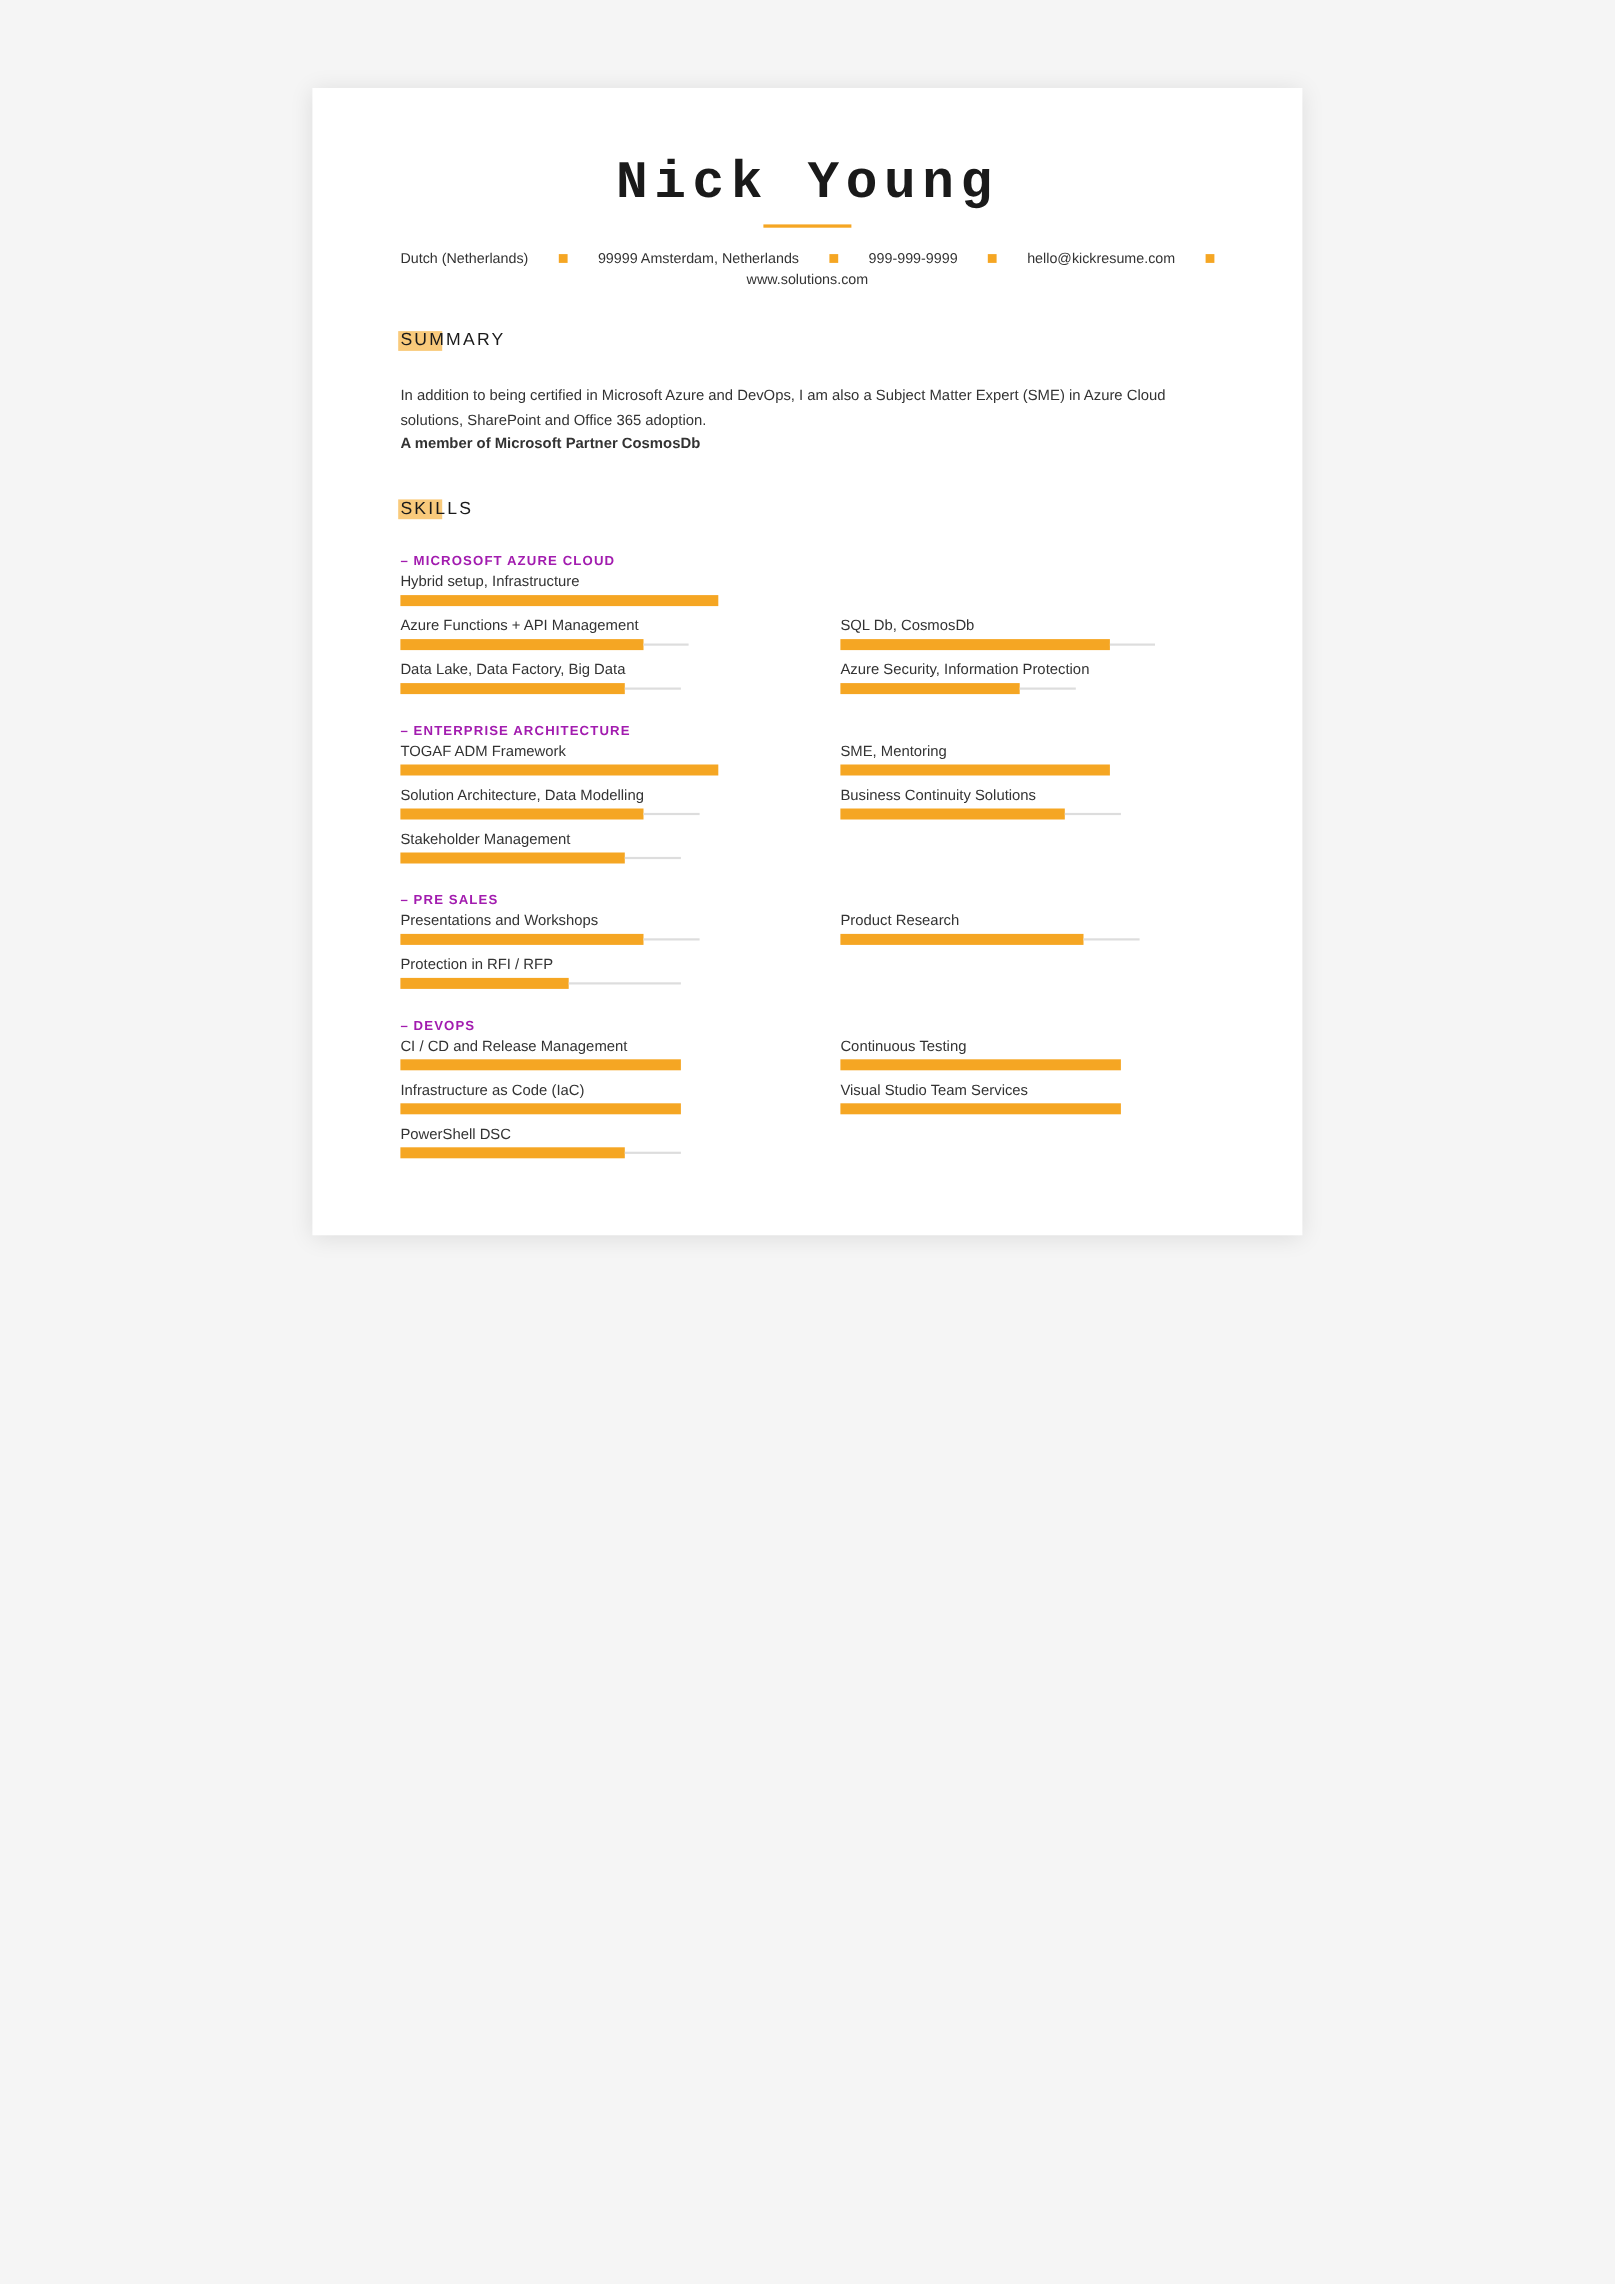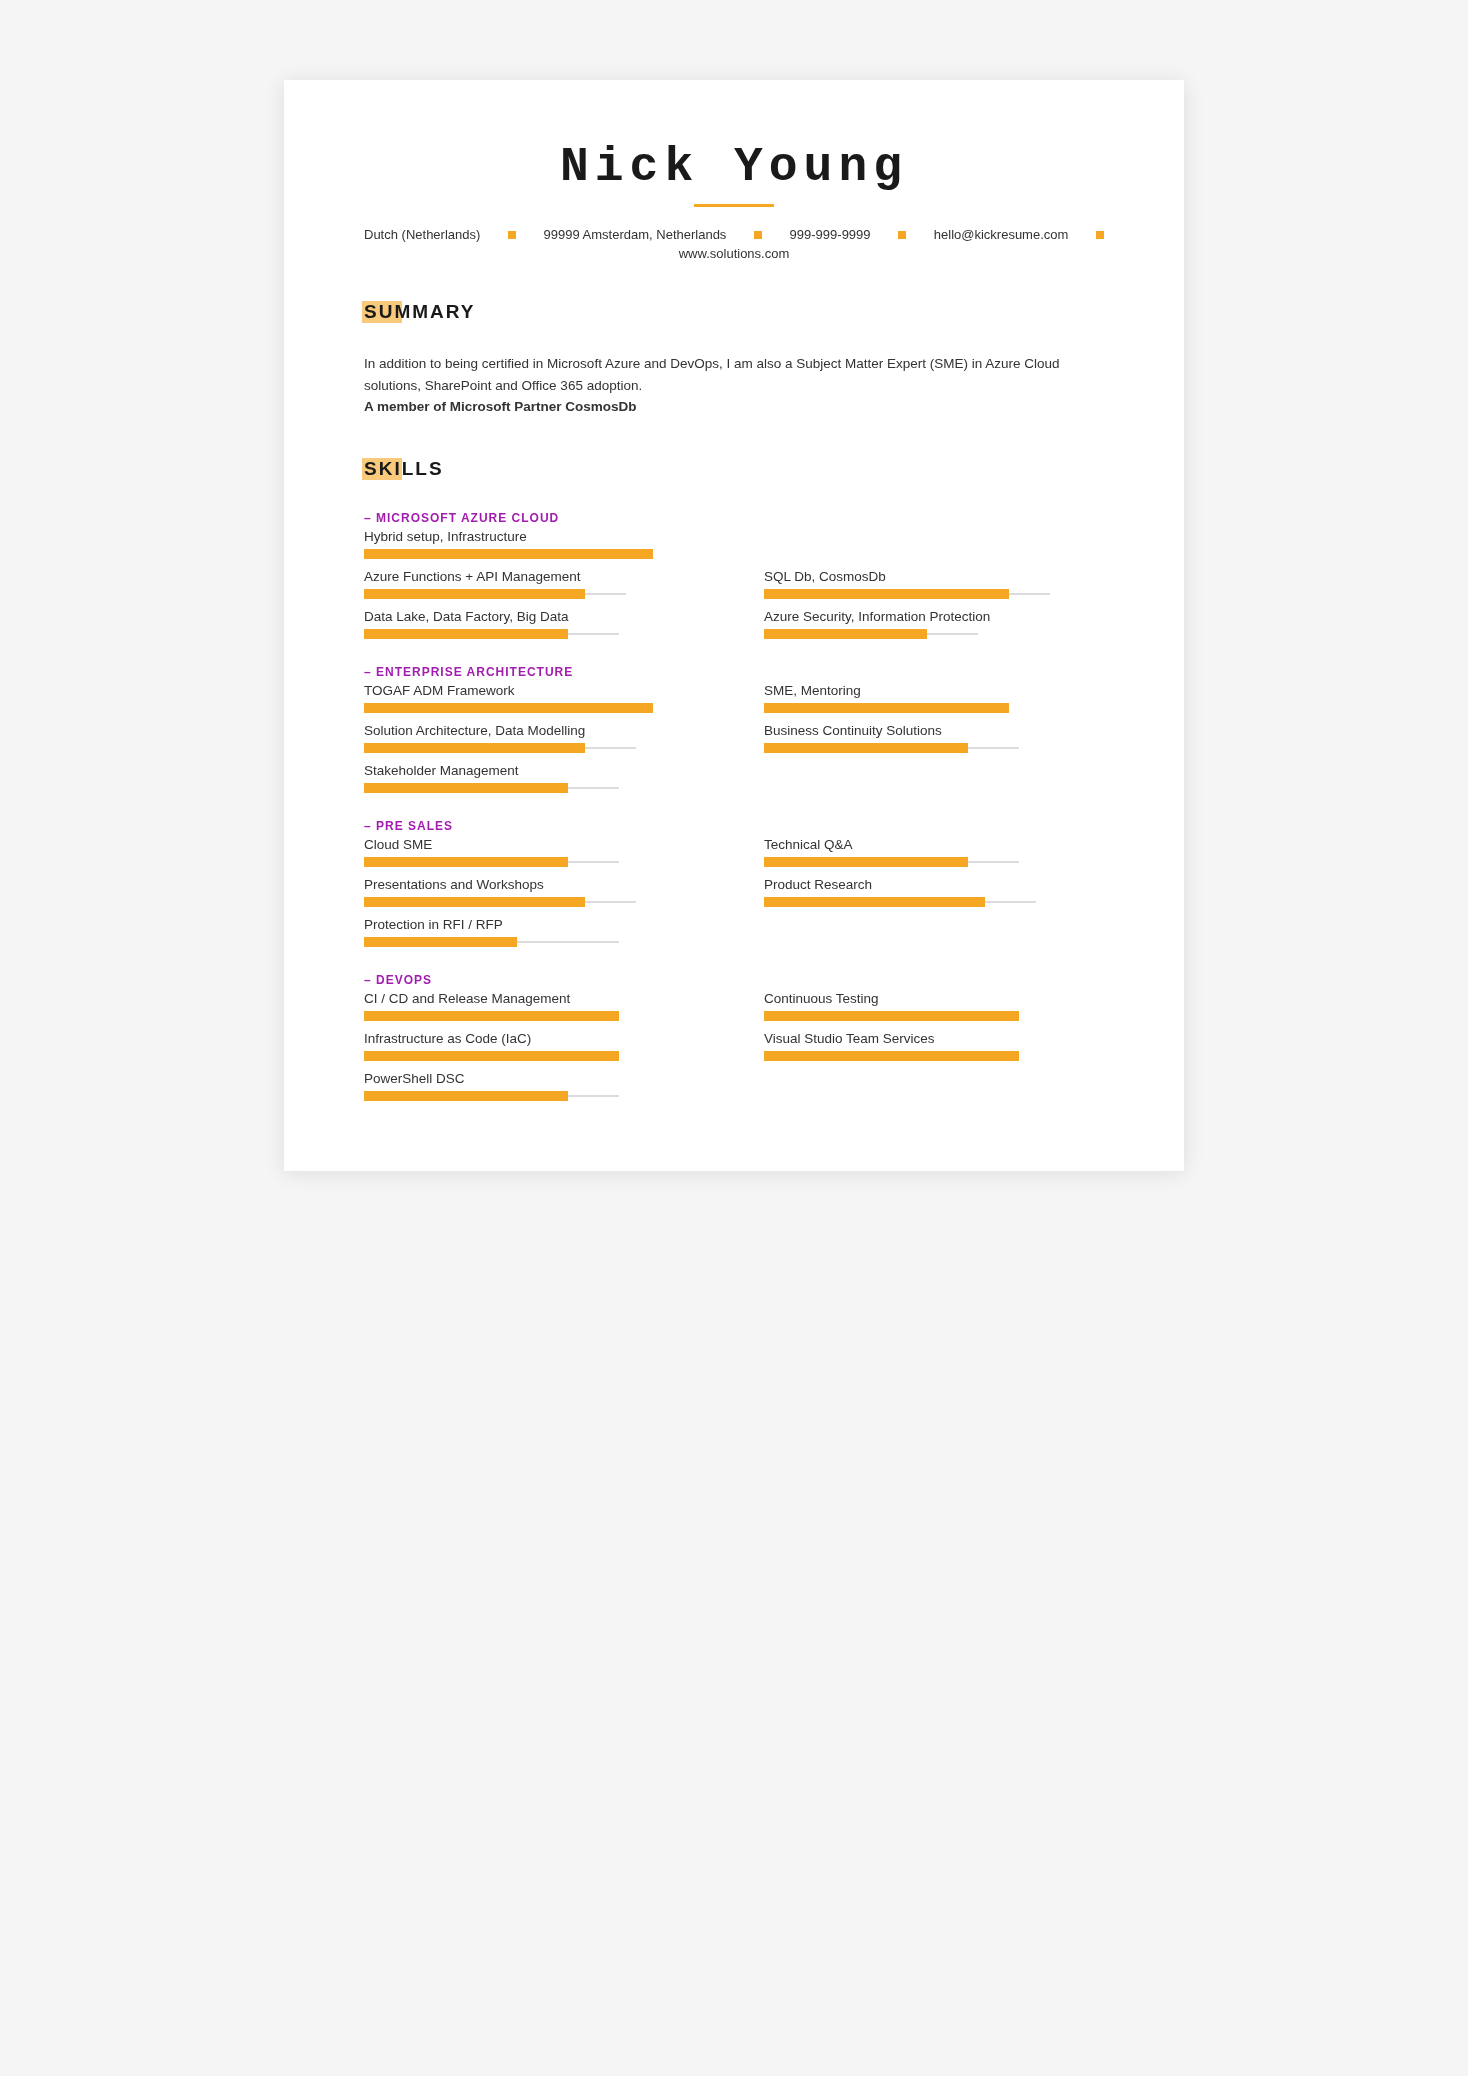--- a/index.html
+++ b/index.html
@@ -57,22 +57,22 @@
       font-size: 13px;
       color: #333;
       font-family: Arial, sans-serif;
       margin-top: 4px;
     }
     .section {
       margin-top: 40px;
     }
     .section-title {
       font-family: Arial, sans-serif;
-      font-size: 19px;
-      font-weight: bold;
+      font-size: 16px;
+      font-weight: normal;
       letter-spacing: 2px;
       color: #1a1a1a;
       margin-bottom: 15px;
       position: relative;
       display: inline-block;
     }
     .section-title-highlight {
       background: #f5a623;
       position: absolute;
       left: -2px;
@@ -262,36 +262,20 @@
           <div class="skill-bar-fill" style="width:60%;"></div>
           <div class="skill-bar-empty" style="max-width:15%;"></div>
         </div>
       </div>
       <div class="skill-col-item"></div>
     </div>
 
     <div class="skill-category">– PRE SALES</div>
     <div class="skills-row">
       <div class="skill-col-item">
-        <div class="skill-label">Cloud SME</div>
-        <div class="skill-bar-container">
-          <div class="skill-bar-fill" style="width:60%;"></div>
-          <div class="skill-bar-empty" style="max-width:15%;"></div>
-        </div>
-      </div>
-      <div class="skill-col-item">
-        <div class="skill-label">Technical Q&amp;A</div>
-        <div class="skill-bar-container">
-          <div class="skill-bar-fill" style="width:60%;"></div>
-          <div class="skill-bar-empty" style="max-width:15%;"></div>
-        </div>
-      </div>
-    </div>
-    <div class="skills-row">
-      <div class="skill-col-item">
         <div class="skill-label">Presentations and Workshops</div>
         <div class="skill-bar-container">
           <div class="skill-bar-fill" style="width:65%;"></div>
           <div class="skill-bar-empty" style="max-width:15%;"></div>
         </div>
       </div>
       <div class="skill-col-item">
         <div class="skill-label">Product Research</div>
         <div class="skill-bar-container">
           <div class="skill-bar-fill" style="width:65%;"></div>

